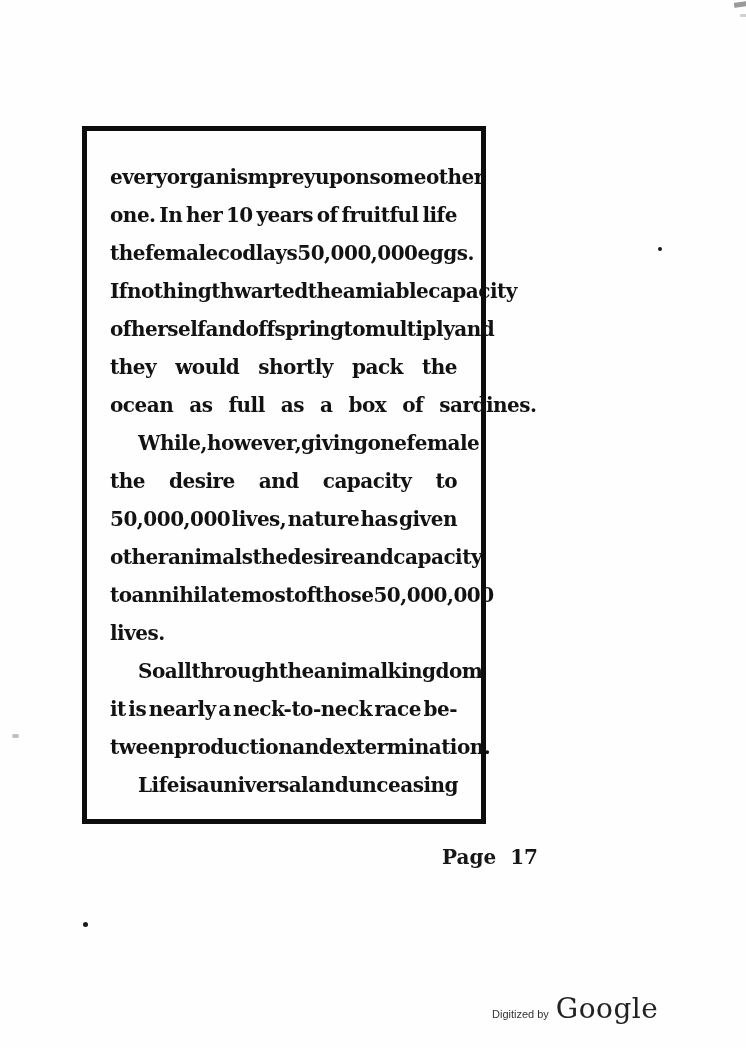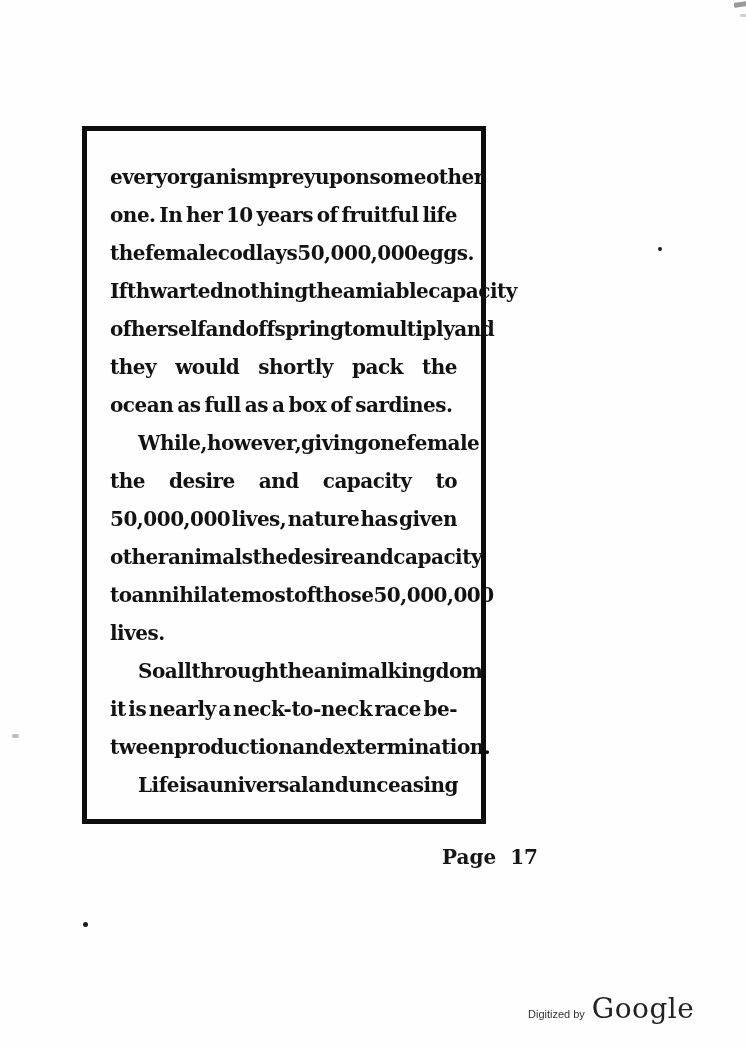--- a/index.html
+++ b/index.html
@@ -24,41 +24,40 @@
   }
   .line{
     display:flex;
     line-height:38px;
     font-size:20px;
     font-weight:bold;
     letter-spacing:-0.5px;
     white-space:nowrap;
   }
   .line.justify{justify-content:space-between;}
-  .line:not(.justify){gap:4px;}
+  .line:not(.justify){gap:16px;}
   .line.indent{padding-left:28px;}
   .page-label{
     position:absolute;
     left:82px;top:845px;
     width:456px;
     text-align:right;
     font-size:20px;
     font-weight:bold;
     letter-spacing:0;
     word-spacing:7px;
     color:#161616;
   }
   .watermark{
     position:absolute;
     left:492px;top:992px;
     display:flex;
     align-items:baseline;
     gap:7px;
     color:#2a2a2a;
-    margin-left:36px;
   }
   .watermark .prefix{
     font-family:"Liberation Sans","DejaVu Sans",sans-serif;
     font-size:11px;
     color:#333333;
   }
   .watermark .logo{
     font-family:"DejaVu Serif","Liberation Serif",serif;
     font-size:28px;
     font-weight:normal;
@@ -100,22 +99,22 @@
         <div class="line justify">
           <span>the</span>
           <span>female</span>
           <span>cod</span>
           <span>lays</span>
           <span>50,000,000</span>
           <span>eggs.</span>
         </div>
         <div class="line justify">
           <span>If</span>
+          <span>nothing</span>
           <span>thwarted</span>
-          <span>nothing</span>
           <span>the</span>
           <span>amiable</span>
           <span>capacity</span>
         </div>
         <div class="line justify">
           <span>of</span>
           <span>herself</span>
           <span>and</span>
           <span>offspring</span>
           <span>to</span>

